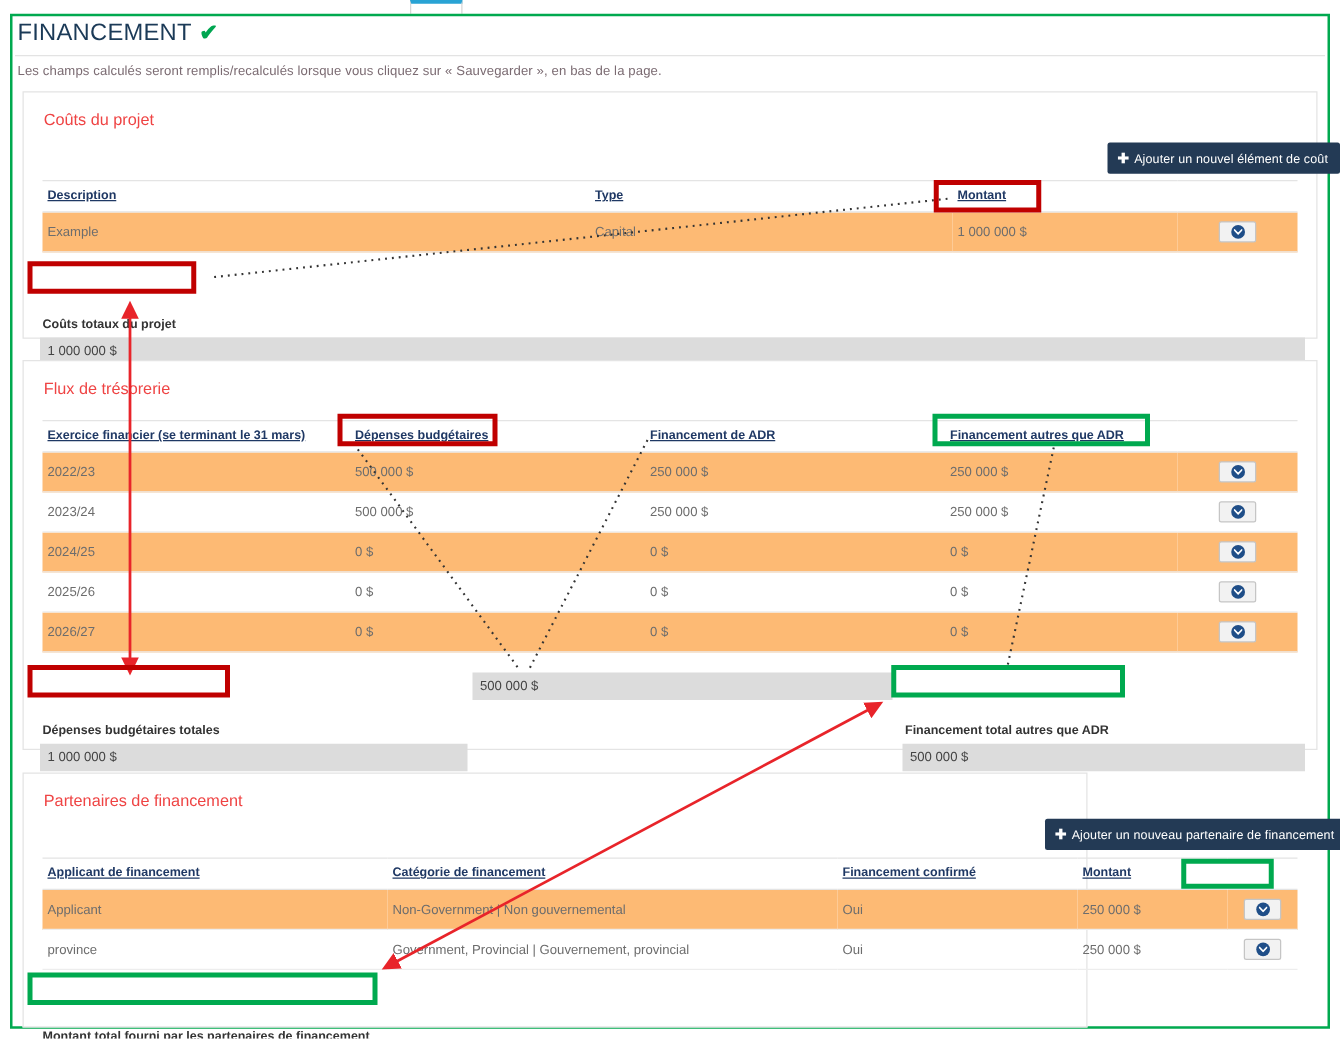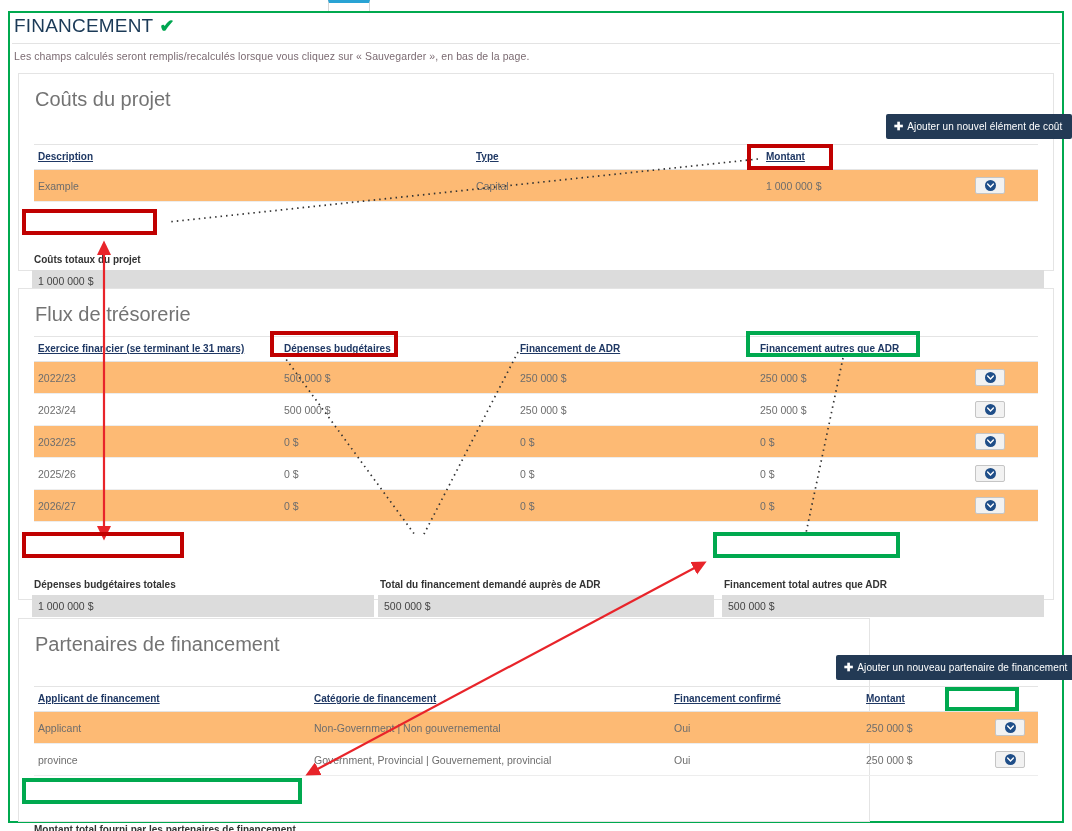--- a/index.html
+++ b/index.html
@@ -66,22 +66,22 @@
     letter-spacing: .1px;
   }
 
   
   .panel {
     position: absolute;
     background: #ffffff;
     border: 1px solid #e4e4e4;
   }
   .panel-title {
-    font-size: 20px;
-    color: #737373;
+    font-size: 13px;
+    color: #ef4444;
     font-weight: 400;
     padding: 14px 0 0 16px;
   }
 
   
   .add-btn {
     position: absolute;
     background: #233a55;
     color: #ffffff;
     font-size: 10px;
@@ -286,21 +286,21 @@
           <span class="chev-btn">
             <span class="chev-circle">
               <svg width="7" height="5" viewBox="0 0 7 5">
                   <path d="M0.6 1 L3.5 4 L6.4 1" fill="none" stroke="#ffffff" stroke-width="1.4" stroke-linecap="round"></path>
                 </svg>
             </span>
           </span>
         </td>
       </tr>
       <tr class="alt">
-        <td>2032/25</td>
+        <td>2024/25</td>
         <td>0 $</td>
         <td>0 $</td>
         <td>0 $</td>
         <td style="text-align:center">
           <span class="chev-btn">
             <span class="chev-circle">
               <svg width="7" height="5" viewBox="0 0 7 5">
                   <path d="M0.6 1 L3.5 4 L6.4 1" fill="none" stroke="#ffffff" stroke-width="1.4" stroke-linecap="round"></path>
                 </svg>
             </span>
@@ -339,21 +339,20 @@
       </tr>
     </tbody>
   </table>
 
   <div class="total-block" style="left:32px; top:538px; width:342px;">
     <div class="total-label">Dépenses budgétaires totales</div>
     <div class="total-value">1 000 000 $</div>
   </div>
 
   <div class="total-block" style="left:378px; top:538px; width:336px;">
-    <div class="total-label">Total du financement demandé auprès de ADR</div>
     <div class="total-value">500 000 $</div>
   </div>
 
   <div class="total-block" style="left:722px; top:538px; width:322px;">
     <div class="total-label">Financement total autres que ADR</div>
     <div class="total-value">500 000 $</div>
   </div>
 
   <div class="panel" style="left:18px; top:618px; width:852px; height:204px;">
     <div class="panel-title">Partenaires de financement</div>

